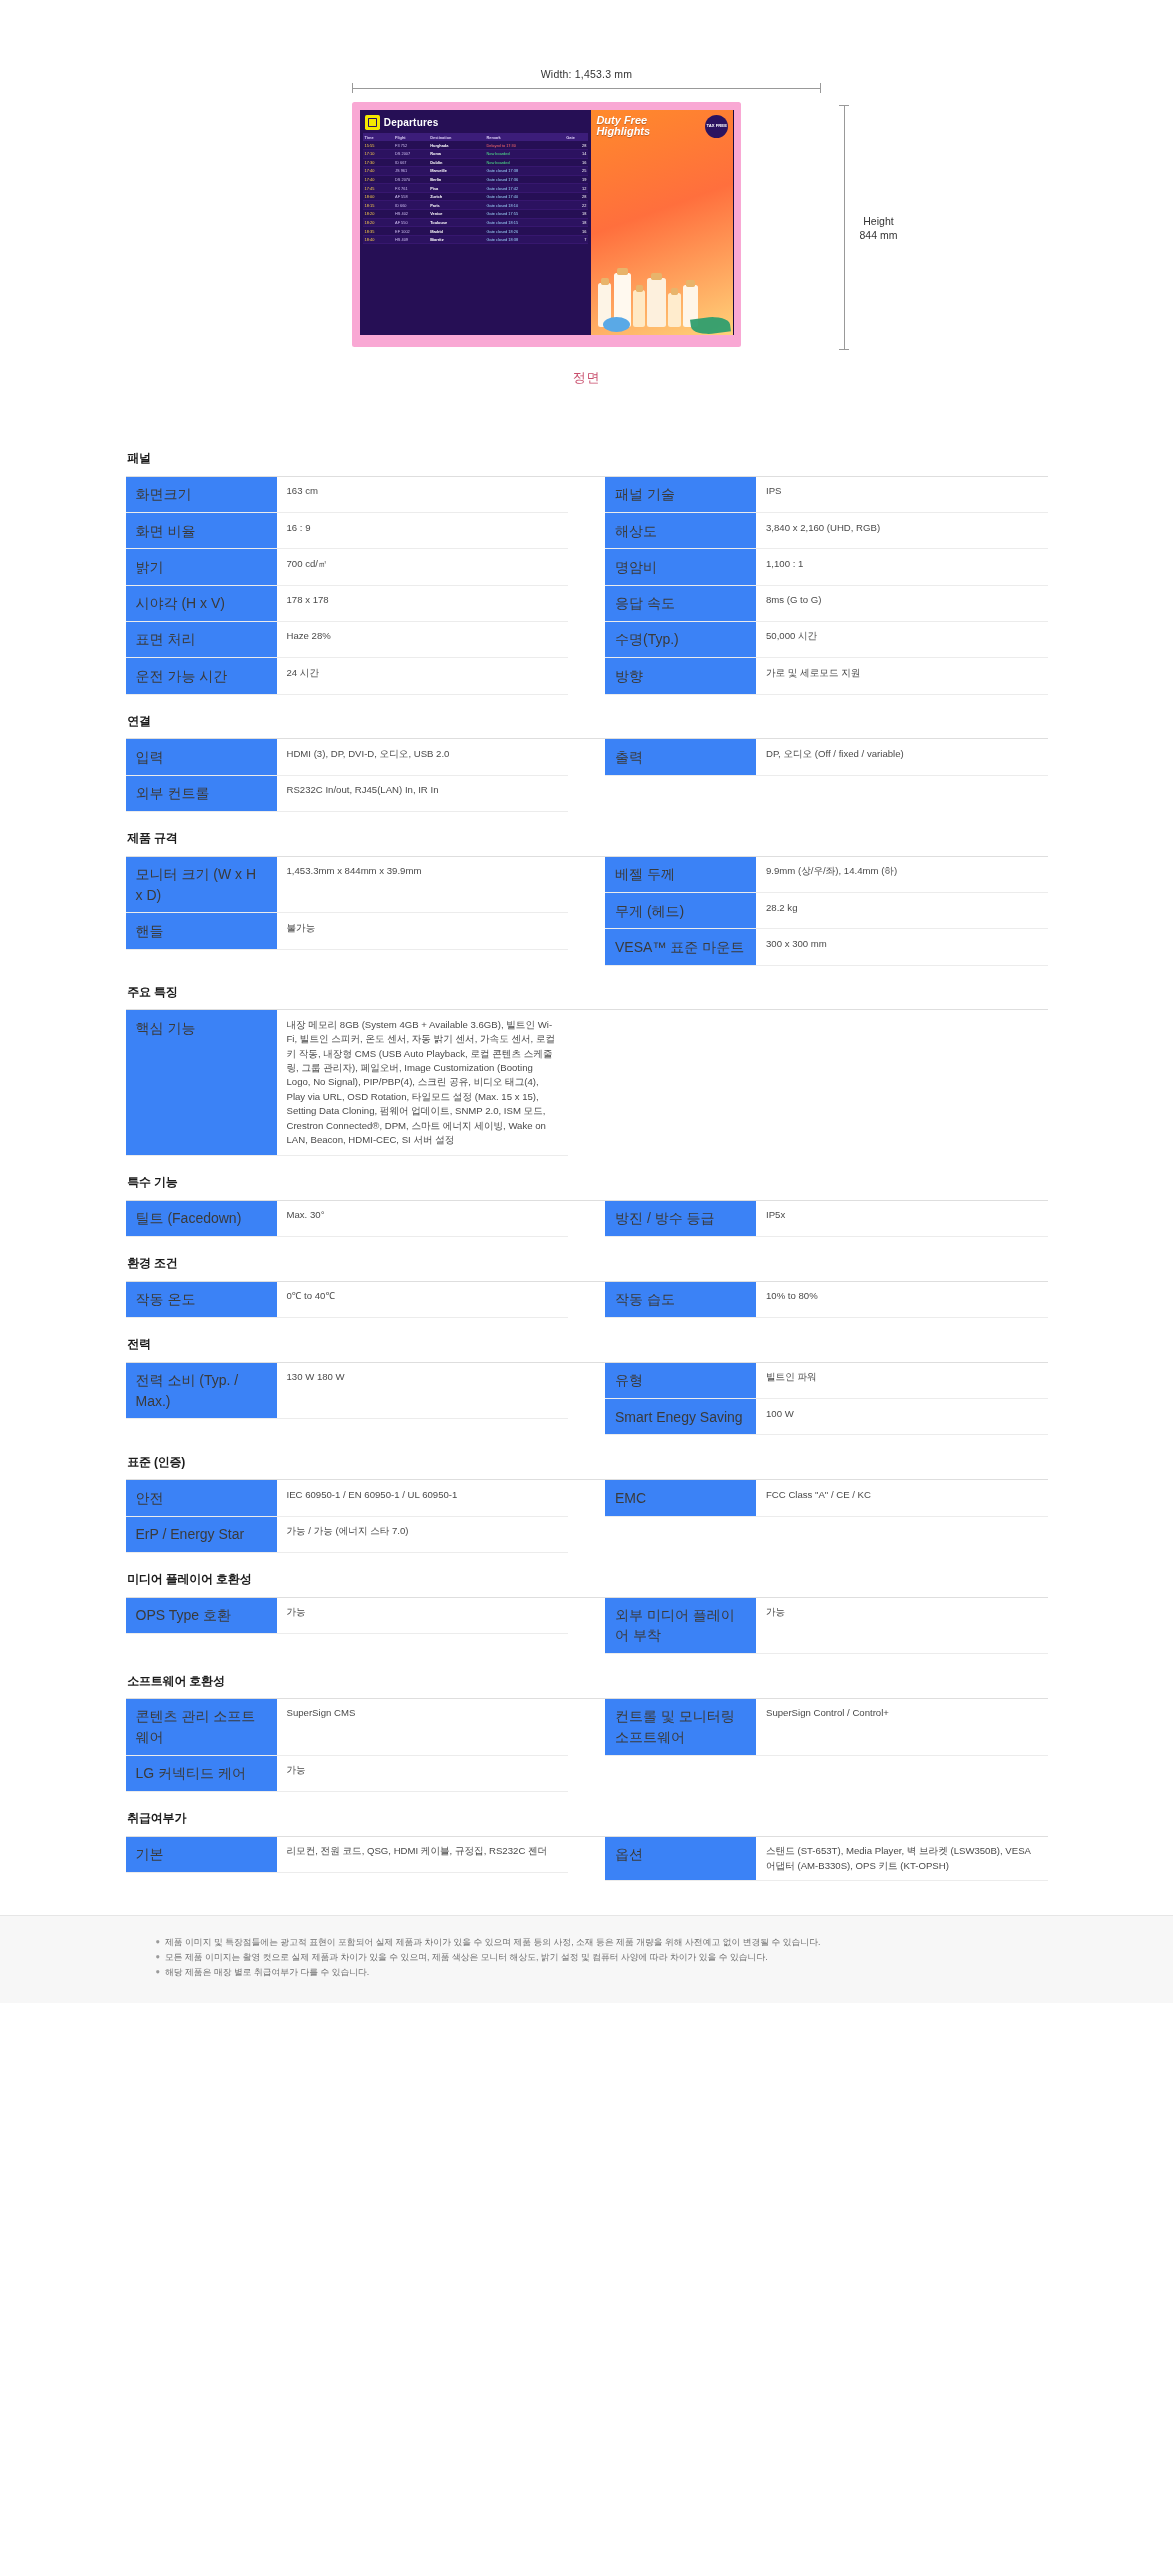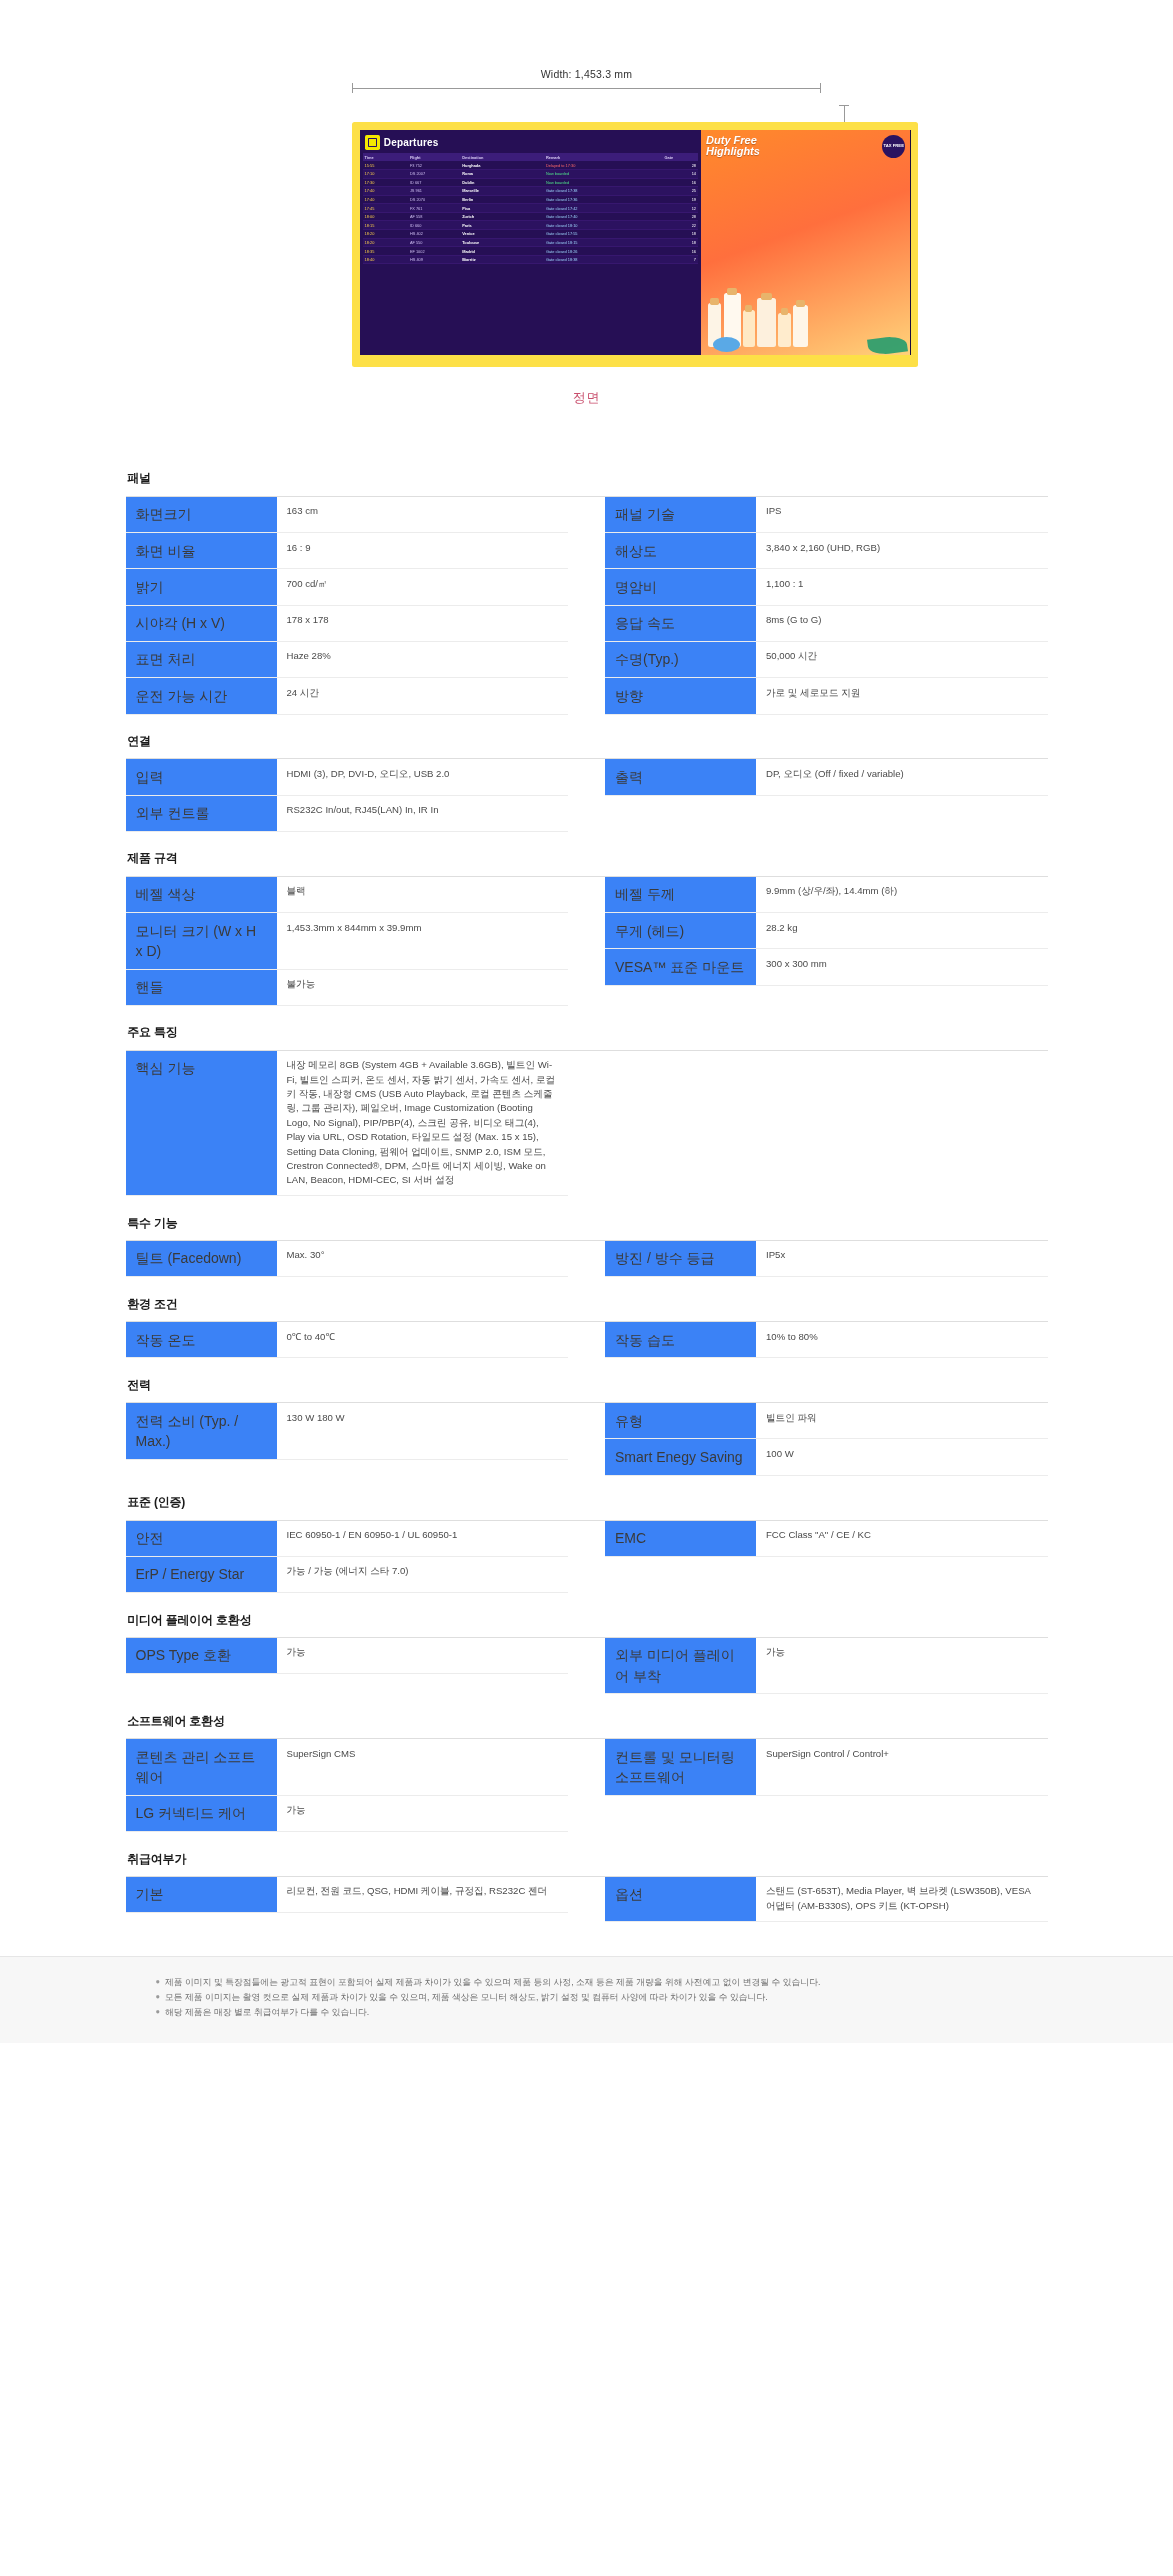--- a/index.html
+++ b/index.html
@@ -79,27 +79,26 @@
     transform: translateY(-50%);
     font-size: 10.5px;
     line-height: 1.35;
     color: #333;
     white-space: nowrap;
     text-align: center;
   }
 
   
   .monitor {
-    width: 566px;
+    width: 389px;
     height: 245px;
-    background: #fde047;
+    background: #f9a8d4;
     border-radius: 2.5px;
     padding: 7.5px 7.5px 11.7px 7.5px;
     position: relative;
-    margin-top: 20px;
   }
   .screen {
     width: 100%;
     height: 100%;
     background: #1b0c3c;
     display: flex;
     overflow: hidden;
   }
   .screen-left {
     width: 62%;
@@ -546,24 +545,20 @@
               <div class="rv">DP, 오디오 (Off / fixed / variable)</div>
             </div>
           </div>
         </div>
       </div>
       <div class="sec">
         <div class="sec-title">제품 규격</div>
         <div class="grid">
           <div class="col">
             <div class="row">
-              <div class="rk">베젤 색상</div>
-              <div class="rv">블랙</div>
-            </div>
-            <div class="row">
               <div class="rk">모니터 크기 (W x H x D)</div>
               <div class="rv">1,453.3mm x 844mm x 39.9mm</div>
             </div>
             <div class="row">
               <div class="rk">핸들</div>
               <div class="rv">불가능</div>
             </div>
           </div>
           <div class="col">
             <div class="row">

